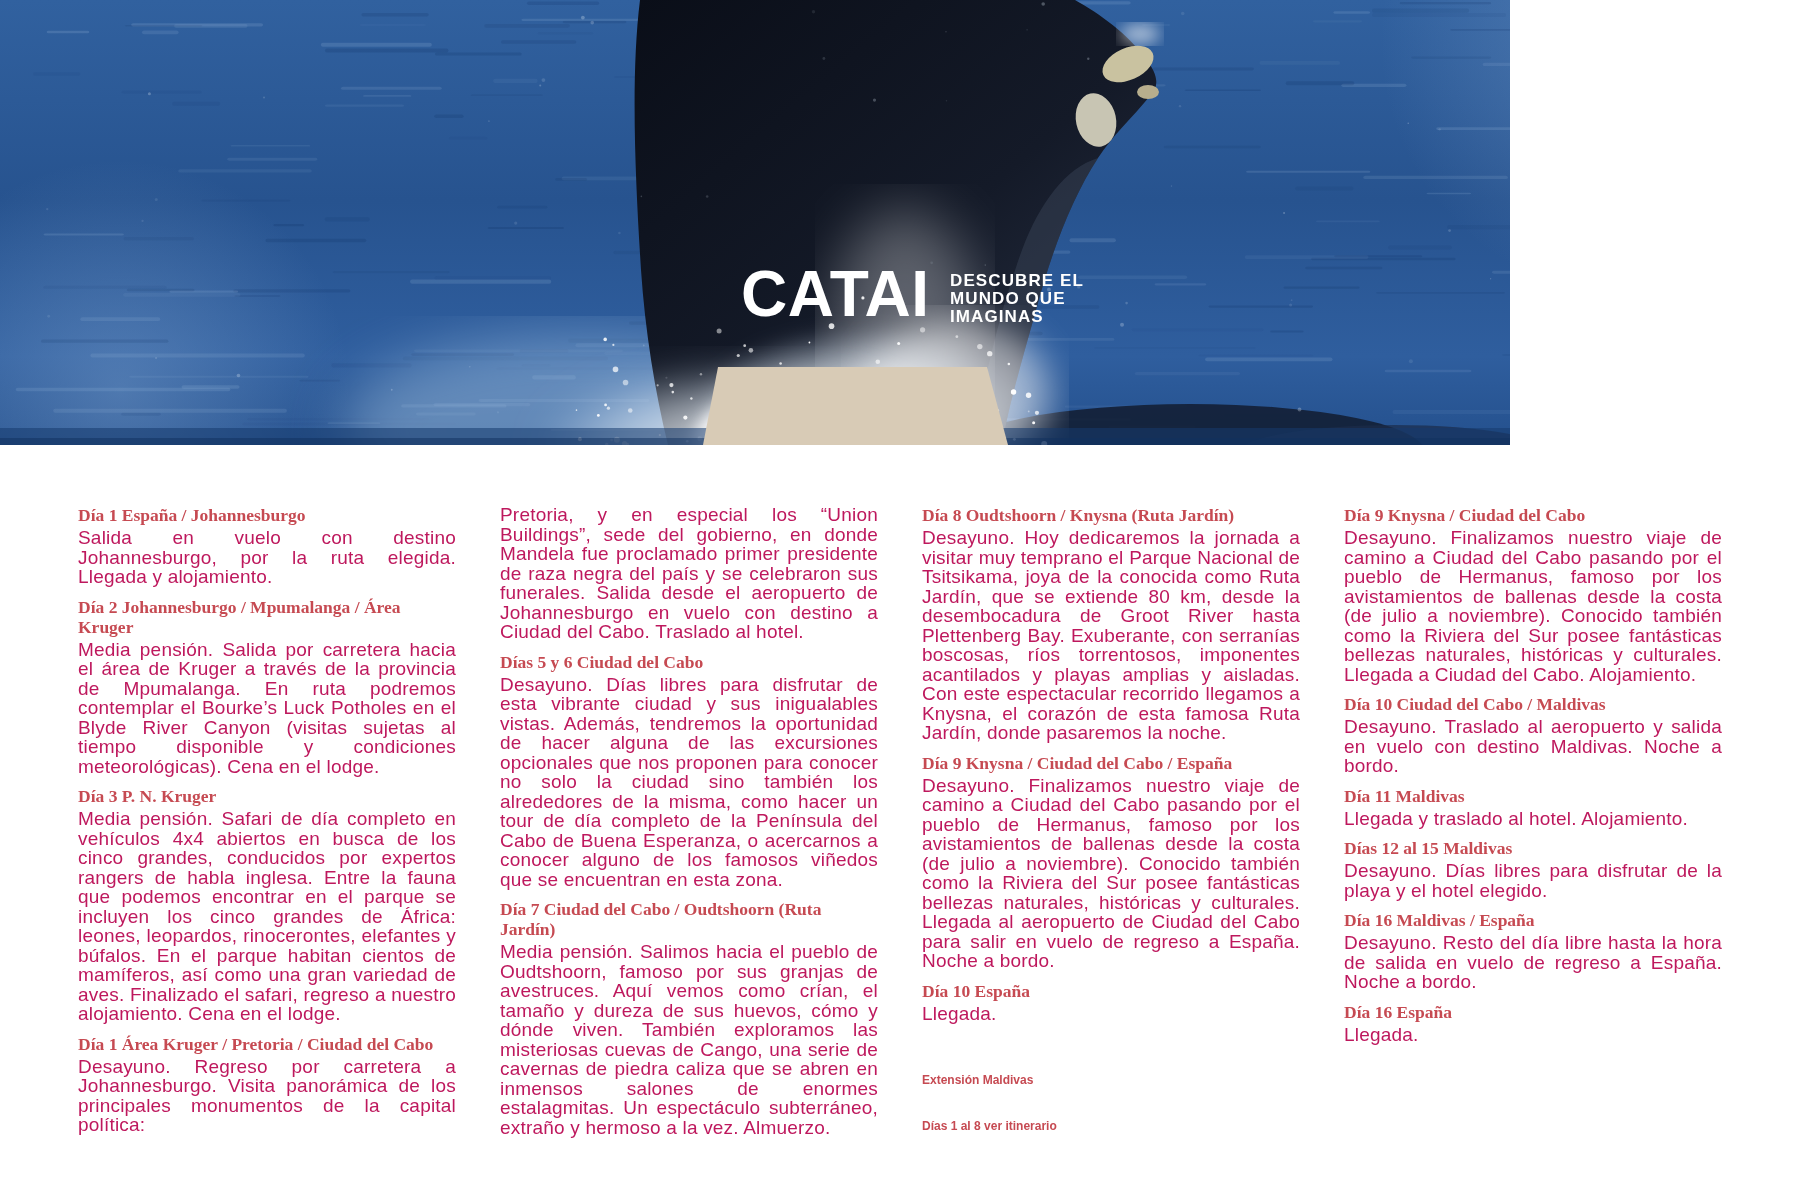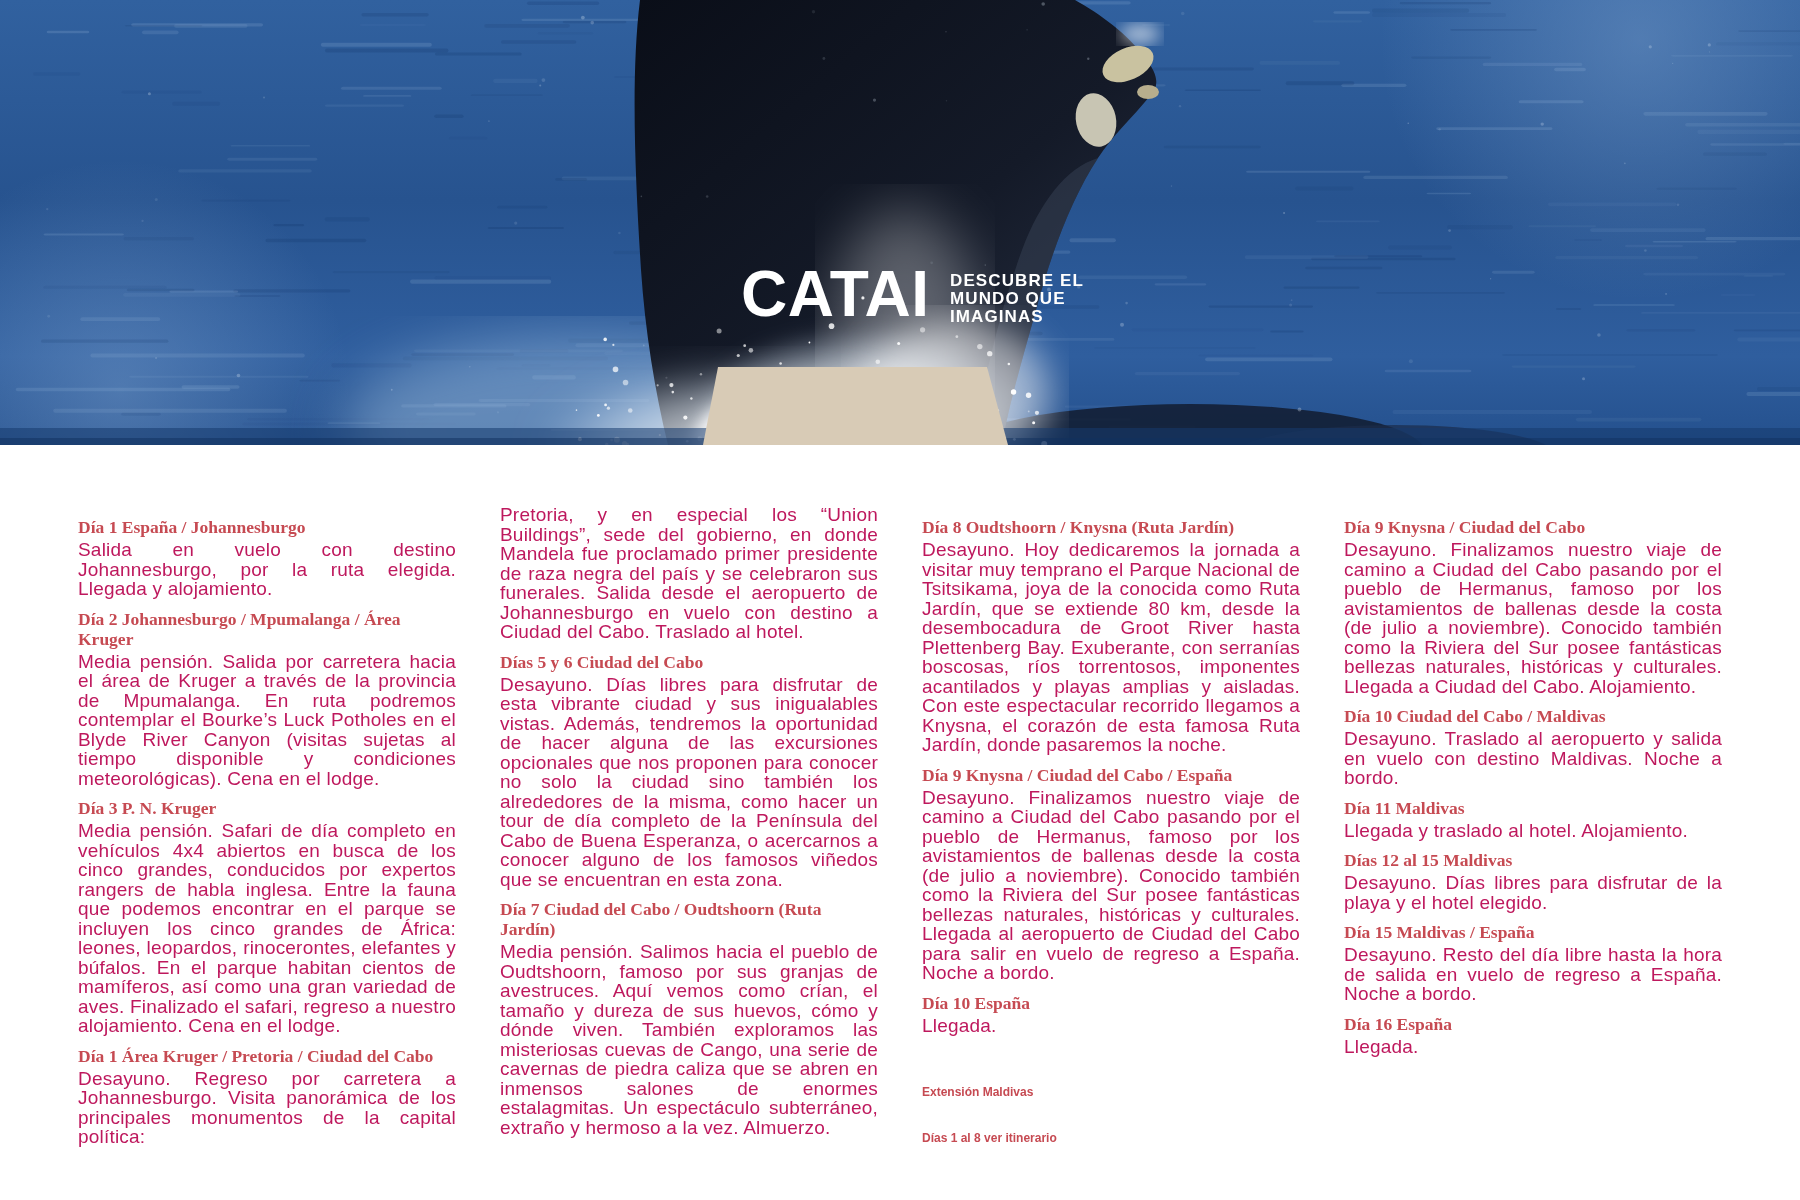--- a/index.html
+++ b/index.html
@@ -1,33 +1,33 @@
 <!DOCTYPE html>
 <html lang="es"><head>
 <meta charset="utf-8">
 <style>
   html,body{margin:0;padding:0;background:#ffffff;}
   .page{position:relative;width:1800px;height:1200px;background:#ffffff;overflow:hidden;
         font-family:"Liberation Sans",sans-serif;}
   
-  .hero{position:absolute;left:0;top:0;width:1800px;height:445px;overflow:hidden;}
+  .hero{position:absolute;left:0;top:0;width:1510px;height:445px;overflow:hidden;}
   .hero svg{position:absolute;left:0;top:0;display:block;}
   .trapezoid{position:absolute;left:700px;top:367px;width:308px;height:78px;background:#d8cbb6;
              clip-path:polygon(18px 0,287px 0,308px 100%,3px 100%);}
   .logo{position:absolute;left:741px;top:262px;color:#ffffff;line-height:1;white-space:nowrap;}
   .logo-text{font-size:64px;font-weight:800;letter-spacing:0.5px;
              font-family:"Liberation Sans",sans-serif;}
   .tagline{position:absolute;left:950px;top:272px;color:#ffffff;font-weight:700;
            font-size:17px;line-height:18px;letter-spacing:1.1px;white-space:nowrap;}
   
   .columns{position:absolute;left:78px;top:505px;width:1646px;display:flex;gap:44px;}
   .col{width:378px;flex:0 0 378px;}
   .day-title{margin:10px 0 3px 0;font-family:"Liberation Serif",serif;font-weight:700;
              font-size:17.5px;line-height:20px;color:#c64a52;}
-  .block:first-child .day-title{margin-top:12px;}
+  .block:first-child .day-title{margin-top:0;}
   .body-text{margin:0;font-size:19px;line-height:19.5px;color:#be185d;text-align:justify;
              letter-spacing:0.2px;hyphens:auto;}
   .block-cont .body-text{margin-top:0;}
   .block-label{font-size:12px;font-weight:700;color:#c64a52;line-height:22px;margin-top:24px;}
   .block-day + .block-label, .block-cont + .block-label{margin-top:46px;}
 </style>
 </head>
 <body>
 
 <div class="page">
@@ -563,21 +563,21 @@
         </div>
         <div class="block block-day">
           <h3 class="day-title">Día 11 Maldivas</h3>
           <p class="body-text">Llegada y traslado al hotel. Alojamiento.</p>
         </div>
         <div class="block block-day">
           <h3 class="day-title">Días 12 al 15 Maldivas</h3>
           <p class="body-text">Desayuno. Días libres para disfrutar de la playa y el hotel elegido.</p>
         </div>
         <div class="block block-day">
-          <h3 class="day-title">Día 15 Maldivas / España</h3>
+          <h3 class="day-title">Día 16 Maldivas / España</h3>
           <p class="body-text">Desayuno. Resto del día libre hasta la hora de salida en vuelo de regreso a España. Noche a bordo.</p>
         </div>
         <div class="block block-day">
           <h3 class="day-title">Día 16 España</h3>
           <p class="body-text">Llegada.</p>
         </div>
       </div>
     </div>
 
 </div>

